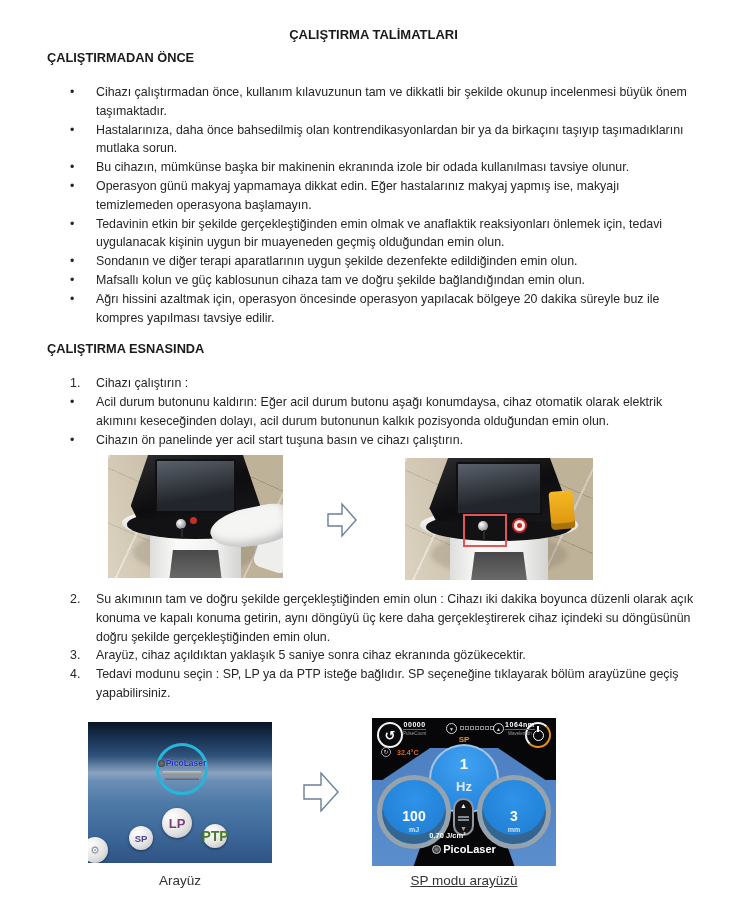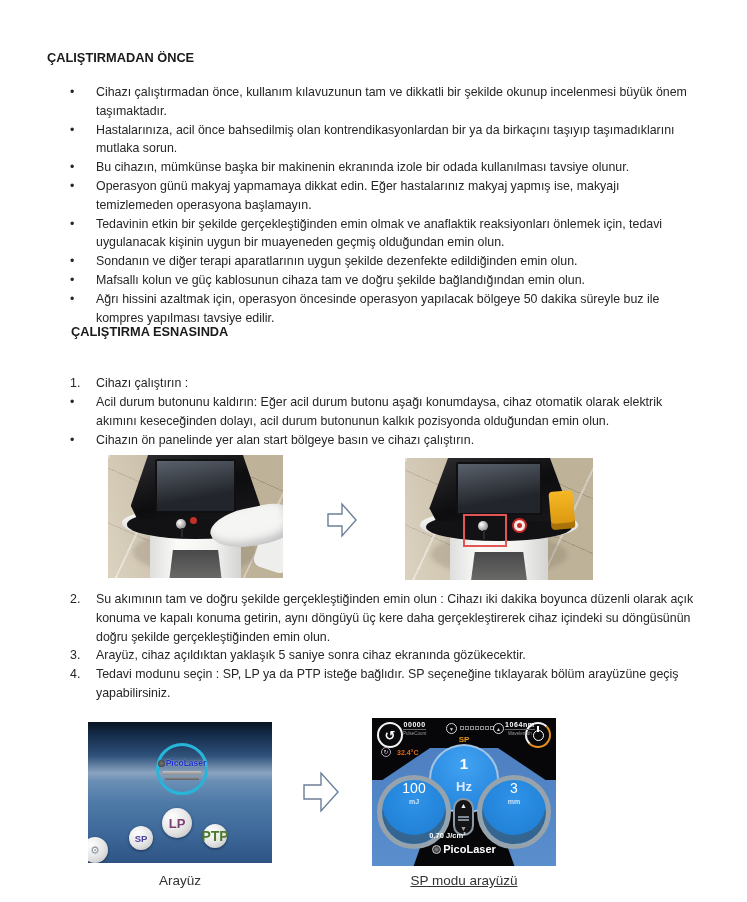--- a/index.html
+++ b/index.html
@@ -7,21 +7,21 @@
   .page {
     position:relative; width:747px; height:902px; background:#ffffff;
     font-family:"Liberation Sans","DejaVu Sans",sans-serif;
     color:#262626; overflow:hidden;
   }
   
   .doc-title { position:absolute; top:27px; left:0; width:747px; text-align:center;
     font-size:13px; font-weight:bold; color:#1a1a1a; }
   .sec-head { position:absolute; left:47px; font-size:12.8px; font-weight:bold; color:#1a1a1a; }
   .h-before { top:50px; }
-  .h-during { top:324px;margin-left:24px; }
+  .h-during { top:341px; }
   .tlist { position:absolute; left:70px; width:624px; font-size:12.4px; line-height:18.8px; }
   .list-before { top:83px; }
   .step1 { top:374px; }
   .bullets-during { top:393px; }
   .steps234 { top:590px; }
   .row { display:flex; }
   .marker { flex:0 0 26px; }
   .itext { flex:1; }
   
   .figrow { position:absolute; left:0; width:747px; }
@@ -106,21 +106,21 @@
   .cir { border-radius:50%; display:flex; flex-direction:column; align-items:center; }
   .c-rate { left:57px; top:26px; width:70px; height:70px; border:2px solid rgba(205,215,225,.75);
     background:radial-gradient(circle at 50% 28%, #41a1f1, #1f7fd8); }
   .c-rate .val { margin-top:9px; font-size:15px; font-weight:bold; color:#fff; }
   .c-rate .unit{ margin-top:7px; font-size:13px; font-weight:bold; color:#dcecff; }
   .c-side { width:74px; height:74px; top:57px; border:5px solid #96a2ac;
     background:radial-gradient(circle at 50% 30%, #2f93e9, #1a78cc);
     box-shadow:inset 0 -9px 0 rgba(70,80,90,.55); }
   .c-energy { left:5px; }
   .c-spot { left:105px; }
-  .c-side .val { margin-top:0; font-size:14px; font-weight:normal; color:#fff;text-align:right; }
+  .c-side .val { margin-top:28px; font-size:14px; font-weight:bold; color:#fff;text-align:right; }
   .c-side .unit{ margin-top:2px; font-size:7px; font-weight:bold; color:#cfe4fb; }
   .pill { left:81px; top:80px; width:21px; height:38px; background:#141416;
     border:2px solid #8c98a4; border-radius:11px; display:flex; flex-direction:column;
     align-items:center; justify-content:space-between; padding:2px 0; }
   .pill .tri { font-size:7px; line-height:7px; }
   .pill .mid { width:11px; height:2px; background:#7f8b96; box-shadow:0 3px 0 #7f8b96; }
   .tu { color:#f2f2f2; } .td { color:#9aa4ae; }
   .topbtn { border-radius:50%; width:26px; height:26px; top:4px; background:#0a0a0c;
     display:flex; align-items:center; justify-content:center; }
   .b-back { left:5px; border:2.5px solid #f4f4f4; color:#fff; font-size:13px; font-weight:bold; }
@@ -145,31 +145,32 @@
   .fluence { left:0; top:113px; width:151px; text-align:center; font-size:7.5px; font-weight:bold; color:#fff; }
   .logo2 { left:0; top:125px; width:184px; text-align:center; font-size:11px; font-weight:bold; color:#fff; }
   .logo2 .g { display:inline-block; width:9px; height:9px; border:1.5px solid #cfcfcf; border-radius:50%;
     margin-right:2px; vertical-align:-1px; background:radial-gradient(#888,#333 70%); }
 </style>
 </head>
 <body>
 
 <div class="page">
 
+  <div class="doc-title">ÇALIŞTIRMA TALİMATLARI</div>
 
   <div class="sec-head h-before">ÇALIŞTIRMADAN ÖNCE</div>
 
   <div class="tlist list-before">
     <div class="row">
         <span class="marker">•</span>
         <span class="itext">Cihazı çalıştırmadan önce, kullanım kılavuzunun tam ve dikkatli bir şekilde okunup incelenmesi büyük önem taşımaktadır.</span>
       </div>
     <div class="row">
         <span class="marker">•</span>
-        <span class="itext">Hastalarınıza, acil önce bahsedilmiş olan kontrendikasyonlardan bir ya da birkaçını taşıyıp taşımadıklarını mutlaka sorun.</span>
+        <span class="itext">Hastalarınıza, daha önce bahsedilmiş olan kontrendikasyonlardan bir ya da birkaçını taşıyıp taşımadıklarını mutlaka sorun.</span>
       </div>
     <div class="row">
         <span class="marker">•</span>
         <span class="itext">Bu cihazın, mümkünse başka bir makinenin ekranında izole bir odada kullanılması tavsiye olunur.</span>
       </div>
     <div class="row">
         <span class="marker">•</span>
         <span class="itext">Operasyon günü makyaj yapmamaya dikkat edin. Eğer hastalarınız makyaj yapmış ise, makyajı temizlemeden operasyona başlamayın.</span>
       </div>
     <div class="row">
@@ -179,41 +180,41 @@
     <div class="row">
         <span class="marker">•</span>
         <span class="itext">Sondanın ve diğer terapi aparatlarının uygun şekilde dezenfekte edildiğinden emin olun.</span>
       </div>
     <div class="row">
         <span class="marker">•</span>
         <span class="itext">Mafsallı kolun ve güç kablosunun cihaza tam ve doğru şekilde bağlandığından emin olun.</span>
       </div>
     <div class="row">
         <span class="marker">•</span>
-        <span class="itext">Ağrı hissini azaltmak için, operasyon öncesinde operasyon yapılacak bölgeye 50 dakika süreyle buz ile kompres yapılması tavsiye edilir.</span>
+        <span class="itext">Ağrı hissini azaltmak için, operasyon öncesinde operasyon yapılacak bölgeye 20 dakika süreyle buz ile kompres yapılması tavsiye edilir.</span>
       </div>
   </div>
 
   <div class="sec-head h-during">ÇALIŞTIRMA ESNASINDA</div>
 
   <div class="tlist step1">
     <div class="row">
         <span class="marker">1.</span>
         <span class="itext">Cihazı çalıştırın :</span>
       </div>
   </div>
 
   <div class="tlist bullets-during">
     <div class="row">
         <span class="marker">•</span>
         <span class="itext">Acil durum butonunu kaldırın: Eğer acil durum butonu aşağı konumdaysa, cihaz otomatik olarak elektrik akımını keseceğinden dolayı, acil durum butonunun kalkık pozisyonda olduğundan emin olun.</span>
       </div>
     <div class="row">
         <span class="marker">•</span>
-        <span class="itext">Cihazın ön panelinde yer alan start bölgeye basın ve cihazı çalıştırın.</span>
+        <span class="itext">Cihazın ön panelinde yer acil start tuşuna basın ve cihazı çalıştırın.</span>
       </div>
   </div>
 
   <div class="figrow fig1">
 
     <div class="photo" style="left:108px; top:3px; width:175px; height:123px;">
       <div class="m-shadow"></div>
       <div class="m-body"></div>
       <div class="m-collar"></div>
       <div class="m-band"></div>

